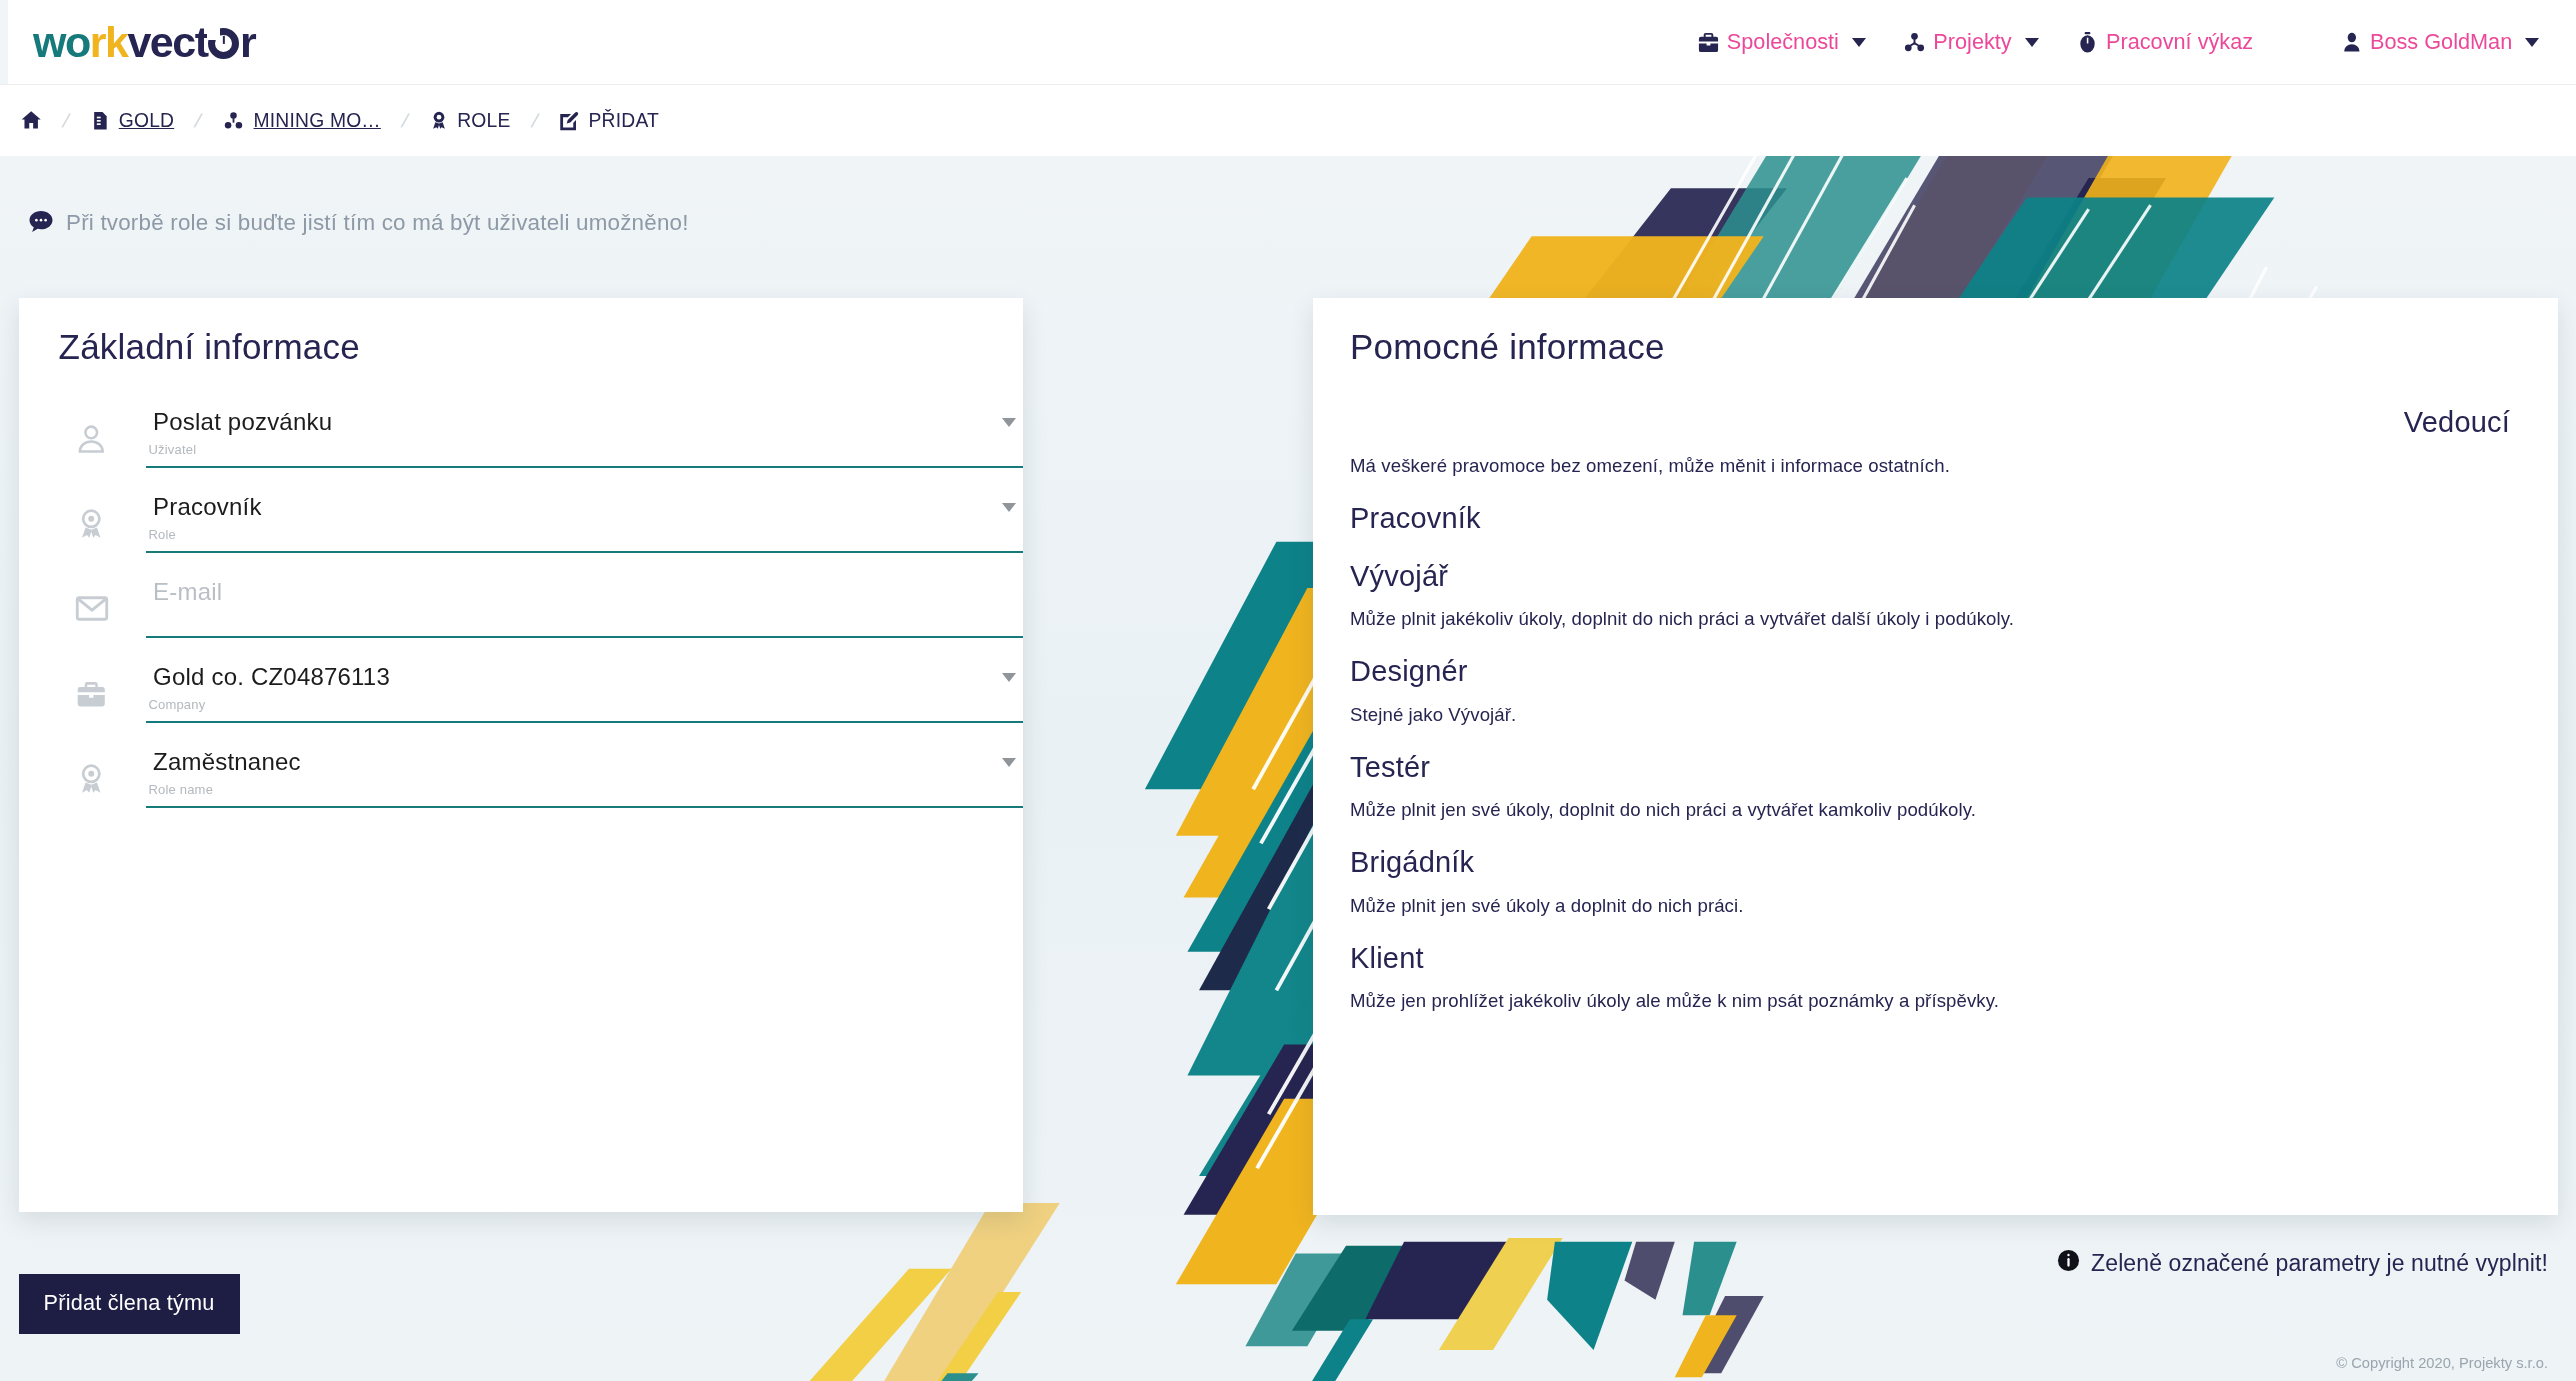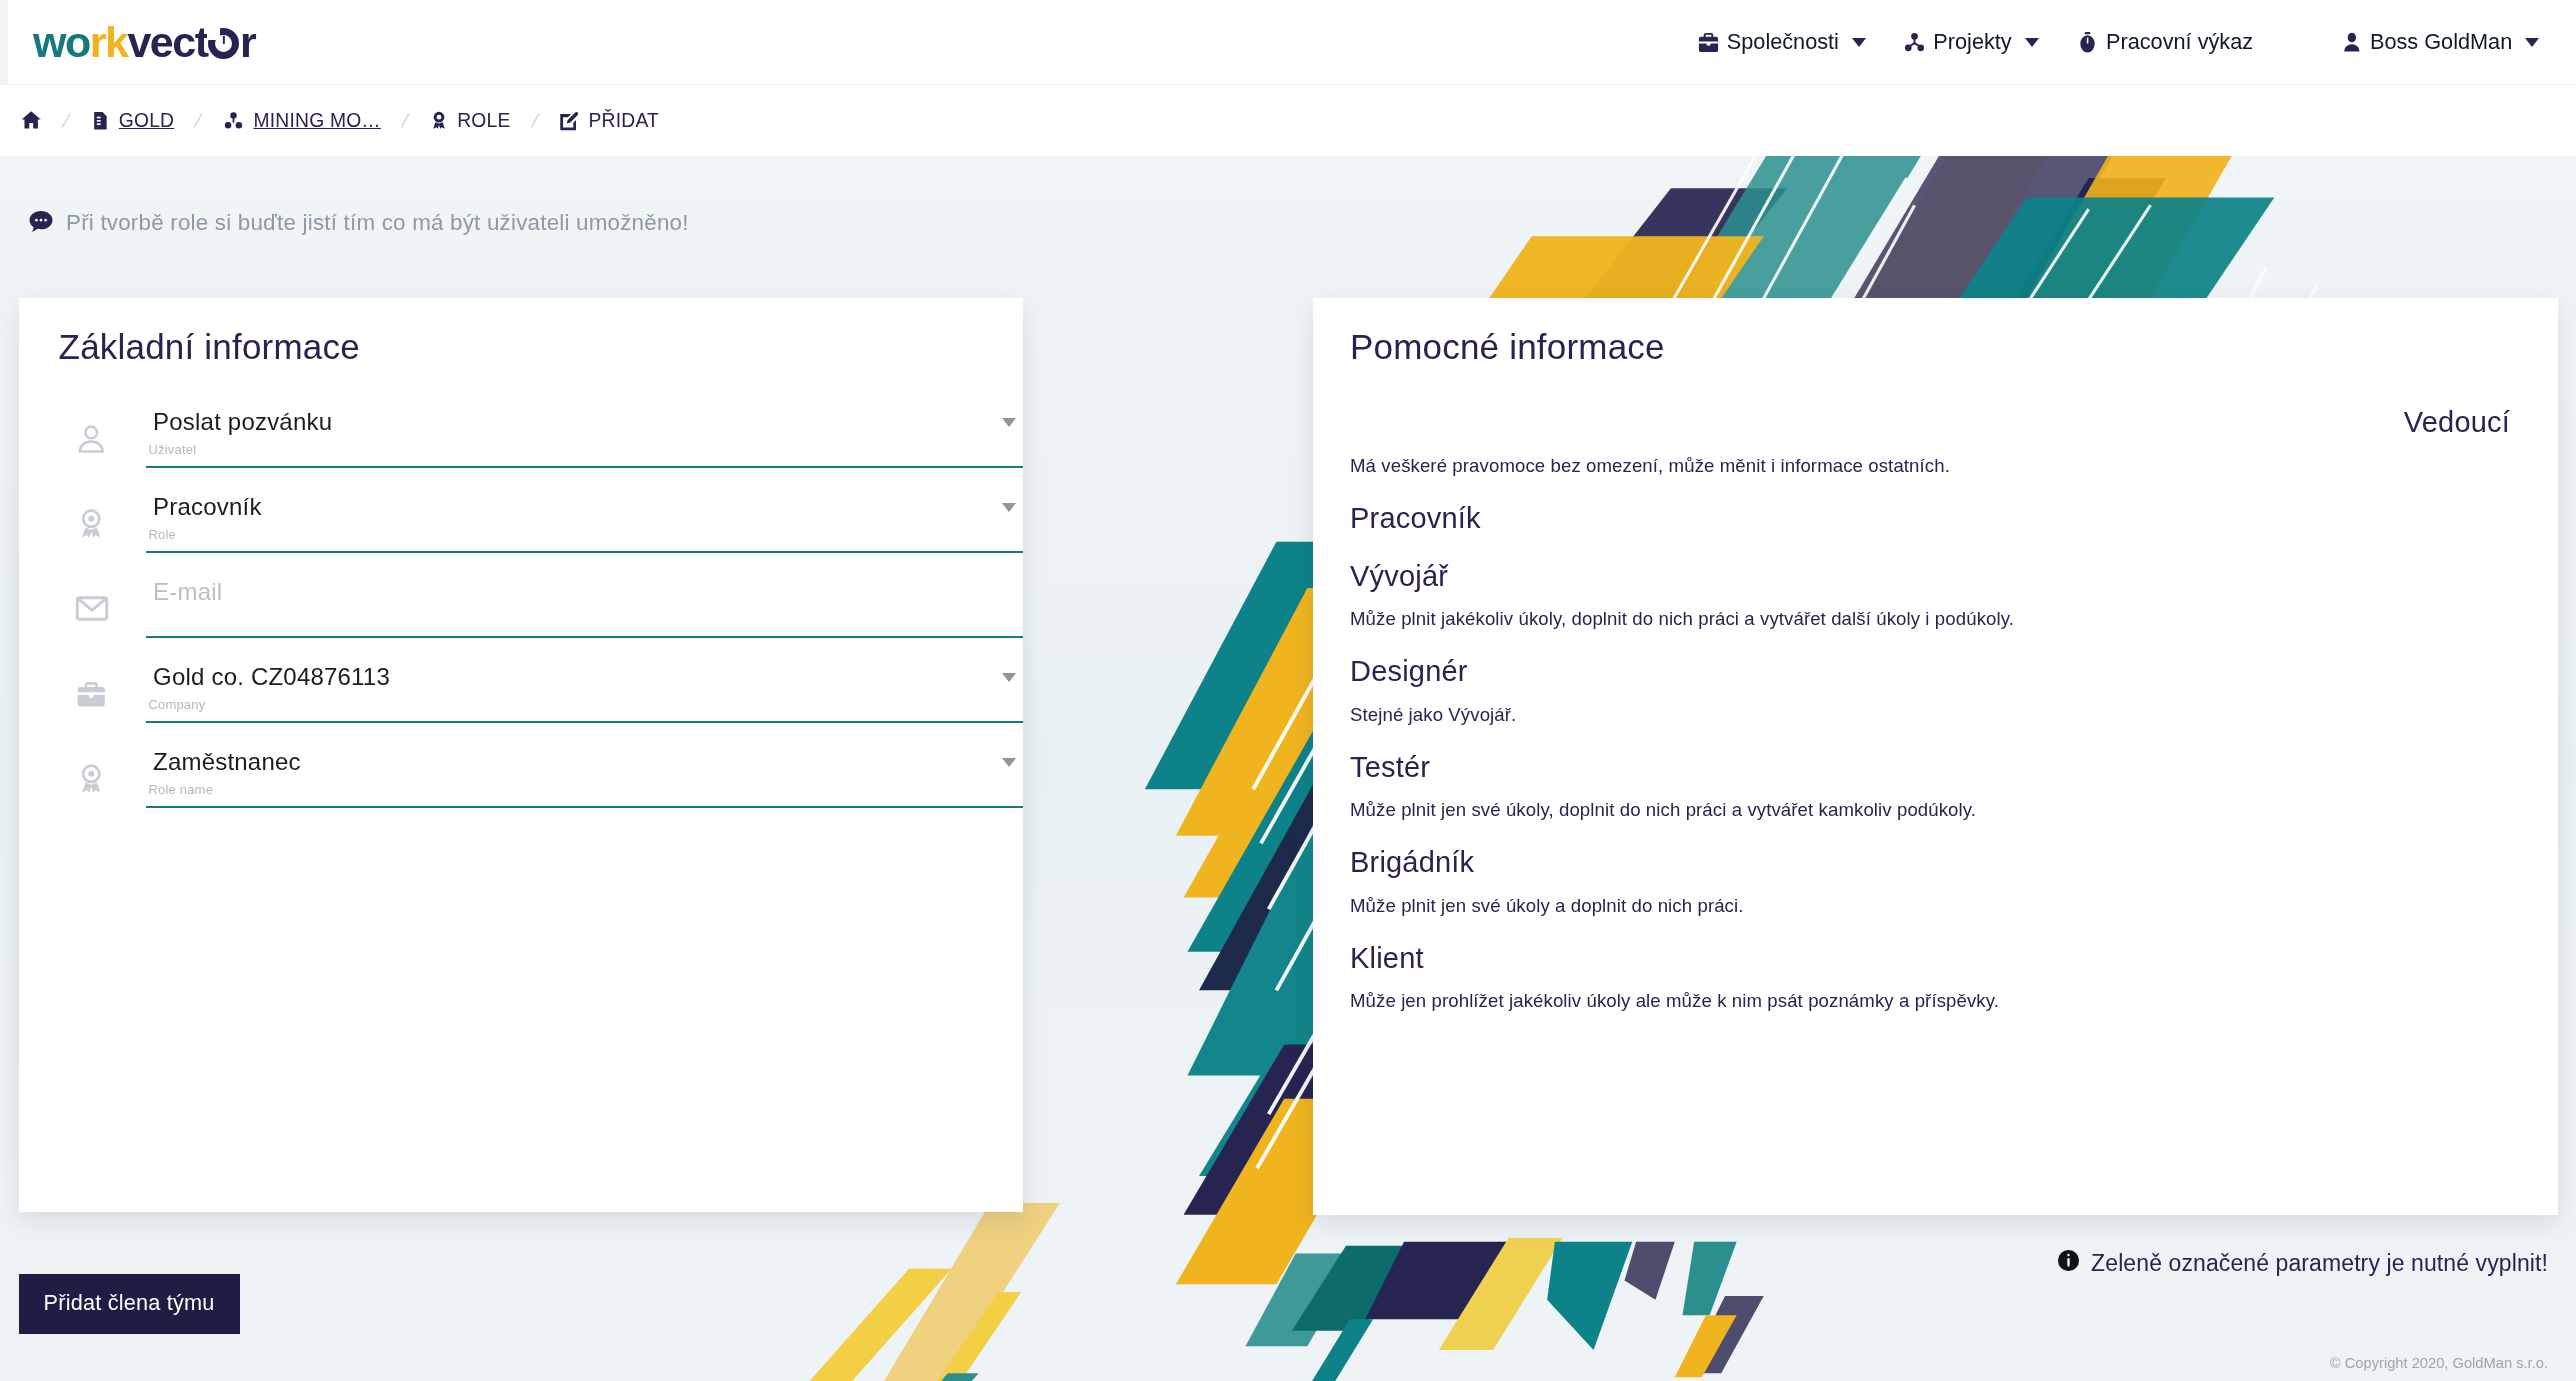--- a/index.html
+++ b/index.html
@@ -73,21 +73,21 @@
     right: 26px; top: 0;
     height: 84px;
     display: flex;
     align-items: center;
     gap: 0;
   }
   .navitem {
     display: flex;
     align-items: center;
     gap: 7px;
-    color: #0f172a;
+    color: #ec4899;
     font-size: 21.7px;
     padding: 0 18.6px;
     height: 84px;
     cursor: pointer;
     white-space: nowrap;
   }
   .navitem .caret {
     width: 0; height: 0;
     border-left: 7.7px solid transparent;
     border-right: 7.7px solid transparent;
@@ -595,16 +595,16 @@
     <span>
       <svg width="23" height="23" viewBox="0 0 24 24" fill="#11111a">
         <circle cx="12" cy="12" r="11"></circle>
         <rect x="10.8" y="5" width="2.4" height="2.6" rx="1.2" fill="#ffffff"></rect>
         <rect x="10.8" y="9.4" width="2.4" height="9" rx="1.2" fill="#ffffff"></rect>
       </svg>
     </span>
     <span>Zeleně označené parametry je nutné vyplnit!</span>
   </div>
 
-  <div class="copyright">© Copyright 2020, GoldMan s.r.o.</div>
+  <div class="copyright">© Copyright 2020, Projekty s.r.o.</div>
 
 </div>
 
 
 </body></html>

